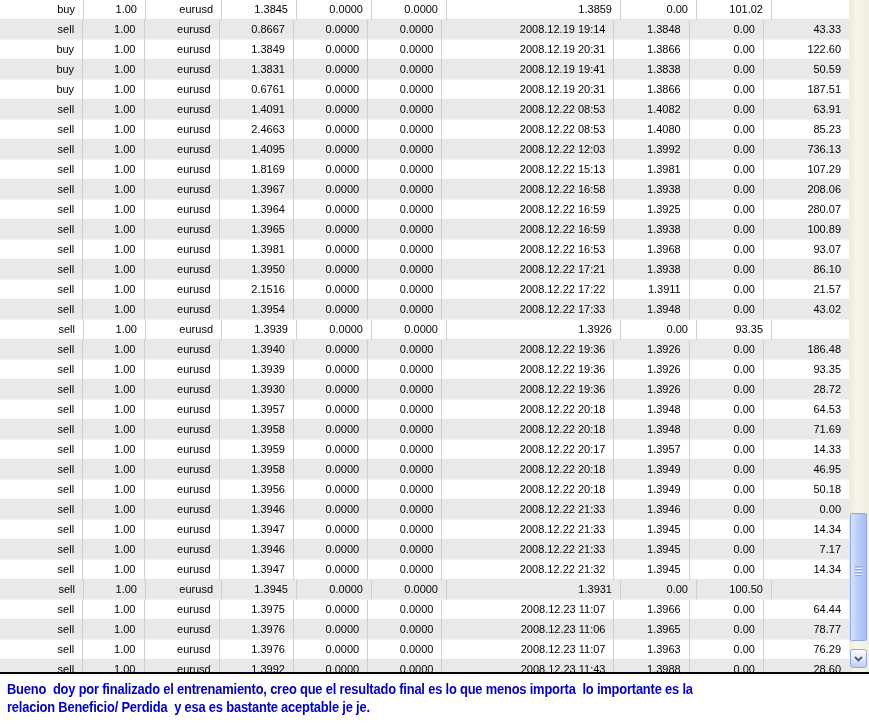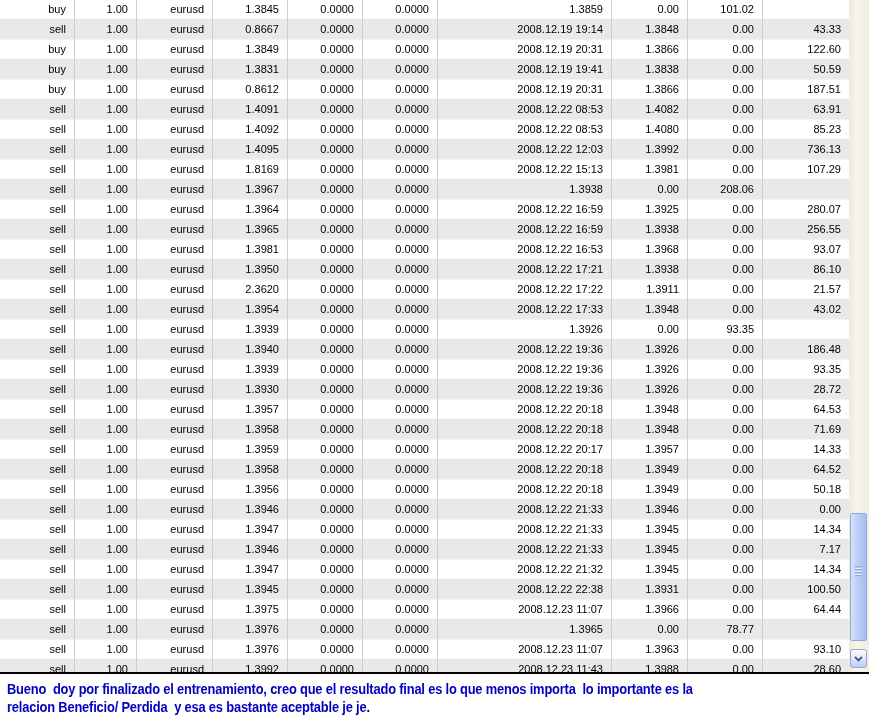--- a/index.html
+++ b/index.html
@@ -4,21 +4,21 @@
 <style>
   html,body{margin:0;padding:0;background:#ffffff;}
   .screen{position:relative;width:869px;height:724px;background:#ffffff;overflow:hidden;
           font-family:"Liberation Sans","DejaVu Sans",sans-serif;}
   
   .table{position:absolute;left:0;top:0;width:849px;height:672px;overflow:hidden;background:#fff;}
   .row{display:flex;height:20px;box-sizing:border-box;background:#ffffff;border-bottom:1px solid #e3e3e3;}
   .row.alt{background:#e9e9e9;border-bottom:1px solid #f2f2f2;}
   .cell{box-sizing:border-box;height:20px;line-height:19px;font-size:11px;color:#000;
         text-align:right;padding-right:8px;border-right:1px solid #cfcfcf;overflow:hidden;white-space:nowrap;}
-  .cell:nth-child(1){width:75px}
+  .cell:nth-child(1){width:84px}
   .cell:nth-child(2){width:62px}
   .cell:nth-child(3){width:76px}
   .cell:nth-child(4){width:75px}
   .cell:nth-child(5){width:75px}
   .cell:nth-child(6){width:75px}
   .cell:nth-child(7){width:174px}
   .cell:nth-child(8){width:76px}
   .cell:nth-child(9){width:75px}
   .cell:nth-child(10){width:86px;border-right:none}
   
@@ -88,21 +88,21 @@
     <div class="cell">0.0000</div>
     <div class="cell">2008.12.19 19:41</div>
     <div class="cell">1.3838</div>
     <div class="cell">0.00</div>
     <div class="cell">50.59</div>
   </div>
         <div class="row">
     <div class="cell">buy</div>
     <div class="cell">1.00</div>
     <div class="cell">eurusd</div>
-    <div class="cell">0.8612</div>
+    <div class="cell">0.6761</div>
     <div class="cell">0.0000</div>
     <div class="cell">0.0000</div>
     <div class="cell">2008.12.19 20:31</div>
     <div class="cell">1.3866</div>
     <div class="cell">0.00</div>
     <div class="cell">187.51</div>
   </div>
         <div class="row alt">
     <div class="cell">sell</div>
     <div class="cell">1.00</div>
@@ -112,21 +112,21 @@
     <div class="cell">0.0000</div>
     <div class="cell">2008.12.22 08:53</div>
     <div class="cell">1.4082</div>
     <div class="cell">0.00</div>
     <div class="cell">63.91</div>
   </div>
         <div class="row">
     <div class="cell">sell</div>
     <div class="cell">1.00</div>
     <div class="cell">eurusd</div>
-    <div class="cell">1.4092</div>
+    <div class="cell">2.4663</div>
     <div class="cell">0.0000</div>
     <div class="cell">0.0000</div>
     <div class="cell">2008.12.22 08:53</div>
     <div class="cell">1.4080</div>
     <div class="cell">0.00</div>
     <div class="cell">85.23</div>
   </div>
         <div class="row alt">
     <div class="cell">sell</div>
     <div class="cell">1.00</div>
@@ -151,20 +151,21 @@
     <div class="cell">0.00</div>
     <div class="cell">107.29</div>
   </div>
         <div class="row alt">
     <div class="cell">sell</div>
     <div class="cell">1.00</div>
     <div class="cell">eurusd</div>
     <div class="cell">1.3967</div>
     <div class="cell">0.0000</div>
     <div class="cell">0.0000</div>
+    <div class="cell">2008.12.22 16:58</div>
     <div class="cell">1.3938</div>
     <div class="cell">0.00</div>
     <div class="cell">208.06</div>
   </div>
         <div class="row">
     <div class="cell">sell</div>
     <div class="cell">1.00</div>
     <div class="cell">eurusd</div>
     <div class="cell">1.3964</div>
     <div class="cell">0.0000</div>
@@ -177,21 +178,21 @@
         <div class="row alt">
     <div class="cell">sell</div>
     <div class="cell">1.00</div>
     <div class="cell">eurusd</div>
     <div class="cell">1.3965</div>
     <div class="cell">0.0000</div>
     <div class="cell">0.0000</div>
     <div class="cell">2008.12.22 16:59</div>
     <div class="cell">1.3938</div>
     <div class="cell">0.00</div>
-    <div class="cell">256.55</div>
+    <div class="cell">100.89</div>
   </div>
         <div class="row">
     <div class="cell">sell</div>
     <div class="cell">1.00</div>
     <div class="cell">eurusd</div>
     <div class="cell">1.3981</div>
     <div class="cell">0.0000</div>
     <div class="cell">0.0000</div>
     <div class="cell">2008.12.22 16:53</div>
     <div class="cell">1.3968</div>
@@ -207,21 +208,21 @@
     <div class="cell">0.0000</div>
     <div class="cell">2008.12.22 17:21</div>
     <div class="cell">1.3938</div>
     <div class="cell">0.00</div>
     <div class="cell">86.10</div>
   </div>
         <div class="row">
     <div class="cell">sell</div>
     <div class="cell">1.00</div>
     <div class="cell">eurusd</div>
-    <div class="cell">2.3620</div>
+    <div class="cell">2.1516</div>
     <div class="cell">0.0000</div>
     <div class="cell">0.0000</div>
     <div class="cell">2008.12.22 17:22</div>
     <div class="cell">1.3911</div>
     <div class="cell">0.00</div>
     <div class="cell">21.57</div>
   </div>
         <div class="row alt">
     <div class="cell">sell</div>
     <div class="cell">1.00</div>
@@ -320,21 +321,21 @@
         <div class="row alt">
     <div class="cell">sell</div>
     <div class="cell">1.00</div>
     <div class="cell">eurusd</div>
     <div class="cell">1.3958</div>
     <div class="cell">0.0000</div>
     <div class="cell">0.0000</div>
     <div class="cell">2008.12.22 20:18</div>
     <div class="cell">1.3949</div>
     <div class="cell">0.00</div>
-    <div class="cell">64.52</div>
+    <div class="cell">46.95</div>
   </div>
         <div class="row">
     <div class="cell">sell</div>
     <div class="cell">1.00</div>
     <div class="cell">eurusd</div>
     <div class="cell">1.3956</div>
     <div class="cell">0.0000</div>
     <div class="cell">0.0000</div>
     <div class="cell">2008.12.22 20:18</div>
     <div class="cell">1.3949</div>
@@ -389,21 +390,20 @@
     <div class="cell">0.00</div>
     <div class="cell">14.34</div>
   </div>
         <div class="row alt">
     <div class="cell">sell</div>
     <div class="cell">1.00</div>
     <div class="cell">eurusd</div>
     <div class="cell">1.3945</div>
     <div class="cell">0.0000</div>
     <div class="cell">0.0000</div>
-    <div class="cell">2008.12.22 22:38</div>
     <div class="cell">1.3931</div>
     <div class="cell">0.00</div>
     <div class="cell">100.50</div>
   </div>
         <div class="row">
     <div class="cell">sell</div>
     <div class="cell">1.00</div>
     <div class="cell">eurusd</div>
     <div class="cell">1.3975</div>
     <div class="cell">0.0000</div>
@@ -413,35 +413,36 @@
     <div class="cell">0.00</div>
     <div class="cell">64.44</div>
   </div>
         <div class="row alt">
     <div class="cell">sell</div>
     <div class="cell">1.00</div>
     <div class="cell">eurusd</div>
     <div class="cell">1.3976</div>
     <div class="cell">0.0000</div>
     <div class="cell">0.0000</div>
+    <div class="cell">2008.12.23 11:06</div>
     <div class="cell">1.3965</div>
     <div class="cell">0.00</div>
     <div class="cell">78.77</div>
   </div>
         <div class="row">
     <div class="cell">sell</div>
     <div class="cell">1.00</div>
     <div class="cell">eurusd</div>
     <div class="cell">1.3976</div>
     <div class="cell">0.0000</div>
     <div class="cell">0.0000</div>
     <div class="cell">2008.12.23 11:07</div>
     <div class="cell">1.3963</div>
     <div class="cell">0.00</div>
-    <div class="cell">93.10</div>
+    <div class="cell">76.29</div>
   </div>
         <div class="row alt">
     <div class="cell">sell</div>
     <div class="cell">1.00</div>
     <div class="cell">eurusd</div>
     <div class="cell">1.3992</div>
     <div class="cell">0.0000</div>
     <div class="cell">0.0000</div>
     <div class="cell">2008.12.23 11:43</div>
     <div class="cell">1.3988</div>

